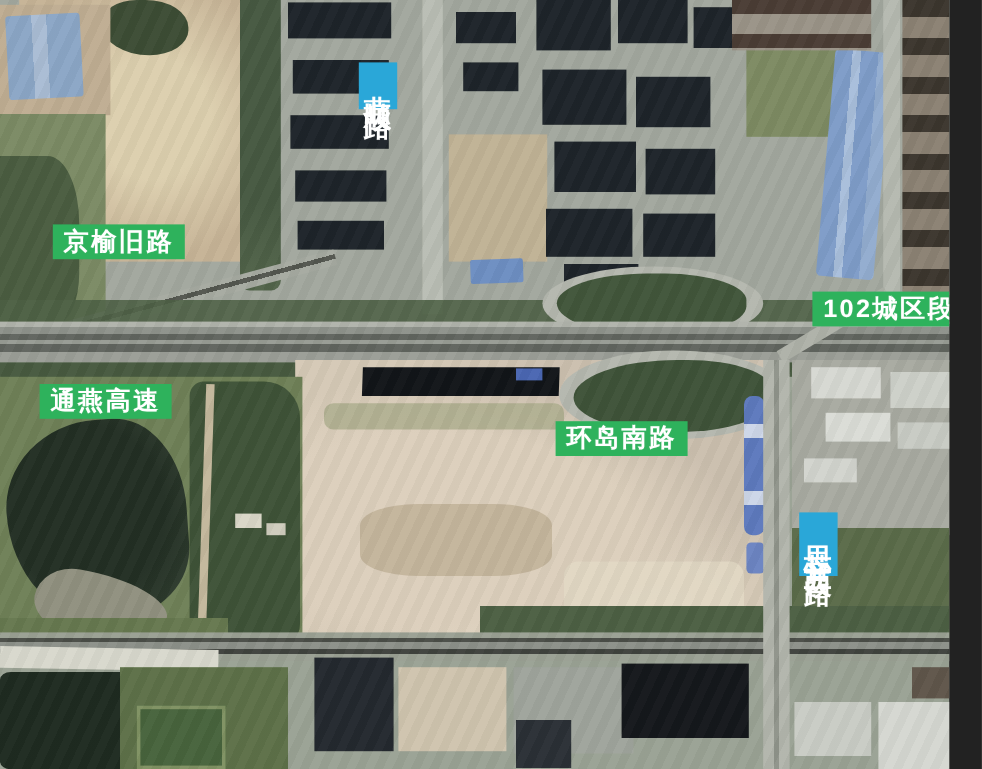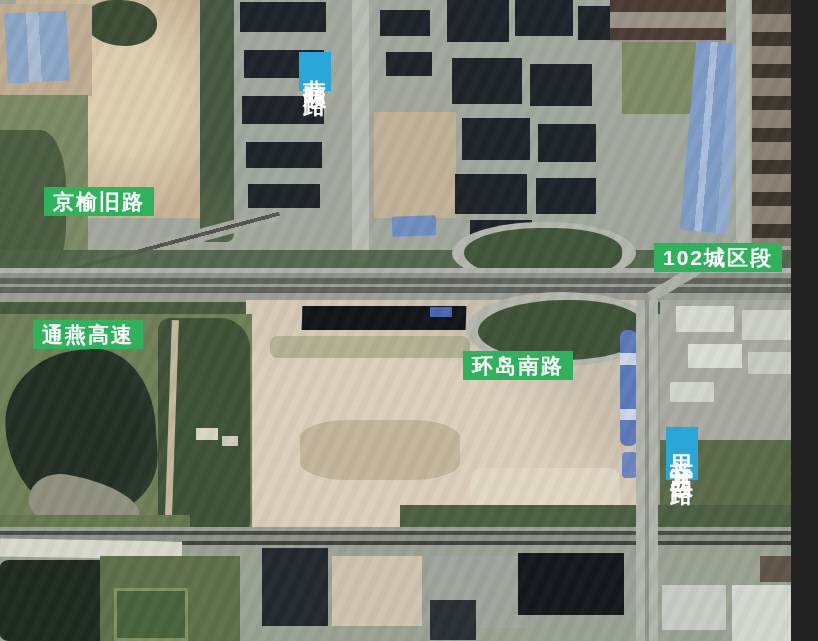--- a/index.html
+++ b/index.html
@@ -21,21 +21,21 @@
   }
   .road-label.green{background:var(--label-green,#2eb25c);}
   .road-label.cyan{background:var(--label-cyan,#2aa7d8);}
   .road-label.vertical{
     writing-mode:vertical-rl;text-orientation:upright;
     padding:9px 0;line-height:32px;letter-spacing:7px;font-size:23px;white-space:normal;
   }
   #lbl-yanshun{left:299px;top:52px;}
   #lbl-jingyu{left:44px;top:187px;}
   #lbl-huandao-n{left:464px;top:193px;}
-  #lbl-102{left:654px;top:243px;}
+  #lbl-102{left:677px;top:243px;}
   #lbl-tongyan{left:33px;top:320px;}
   #lbl-huandao-s{left:463px;top:351px;}
   #lbl-sipulan{left:666px;top:427px;}
   .haze{left:0;top:0;right:0;bottom:0;z-index:40;pointer-events:none;
     background:repeating-linear-gradient(115deg,rgba(255,255,255,.025) 0 7px,rgba(20,30,20,.03) 7px 14px);}
 </style>
 </head>
 <body>
 
 <div class="stage">

